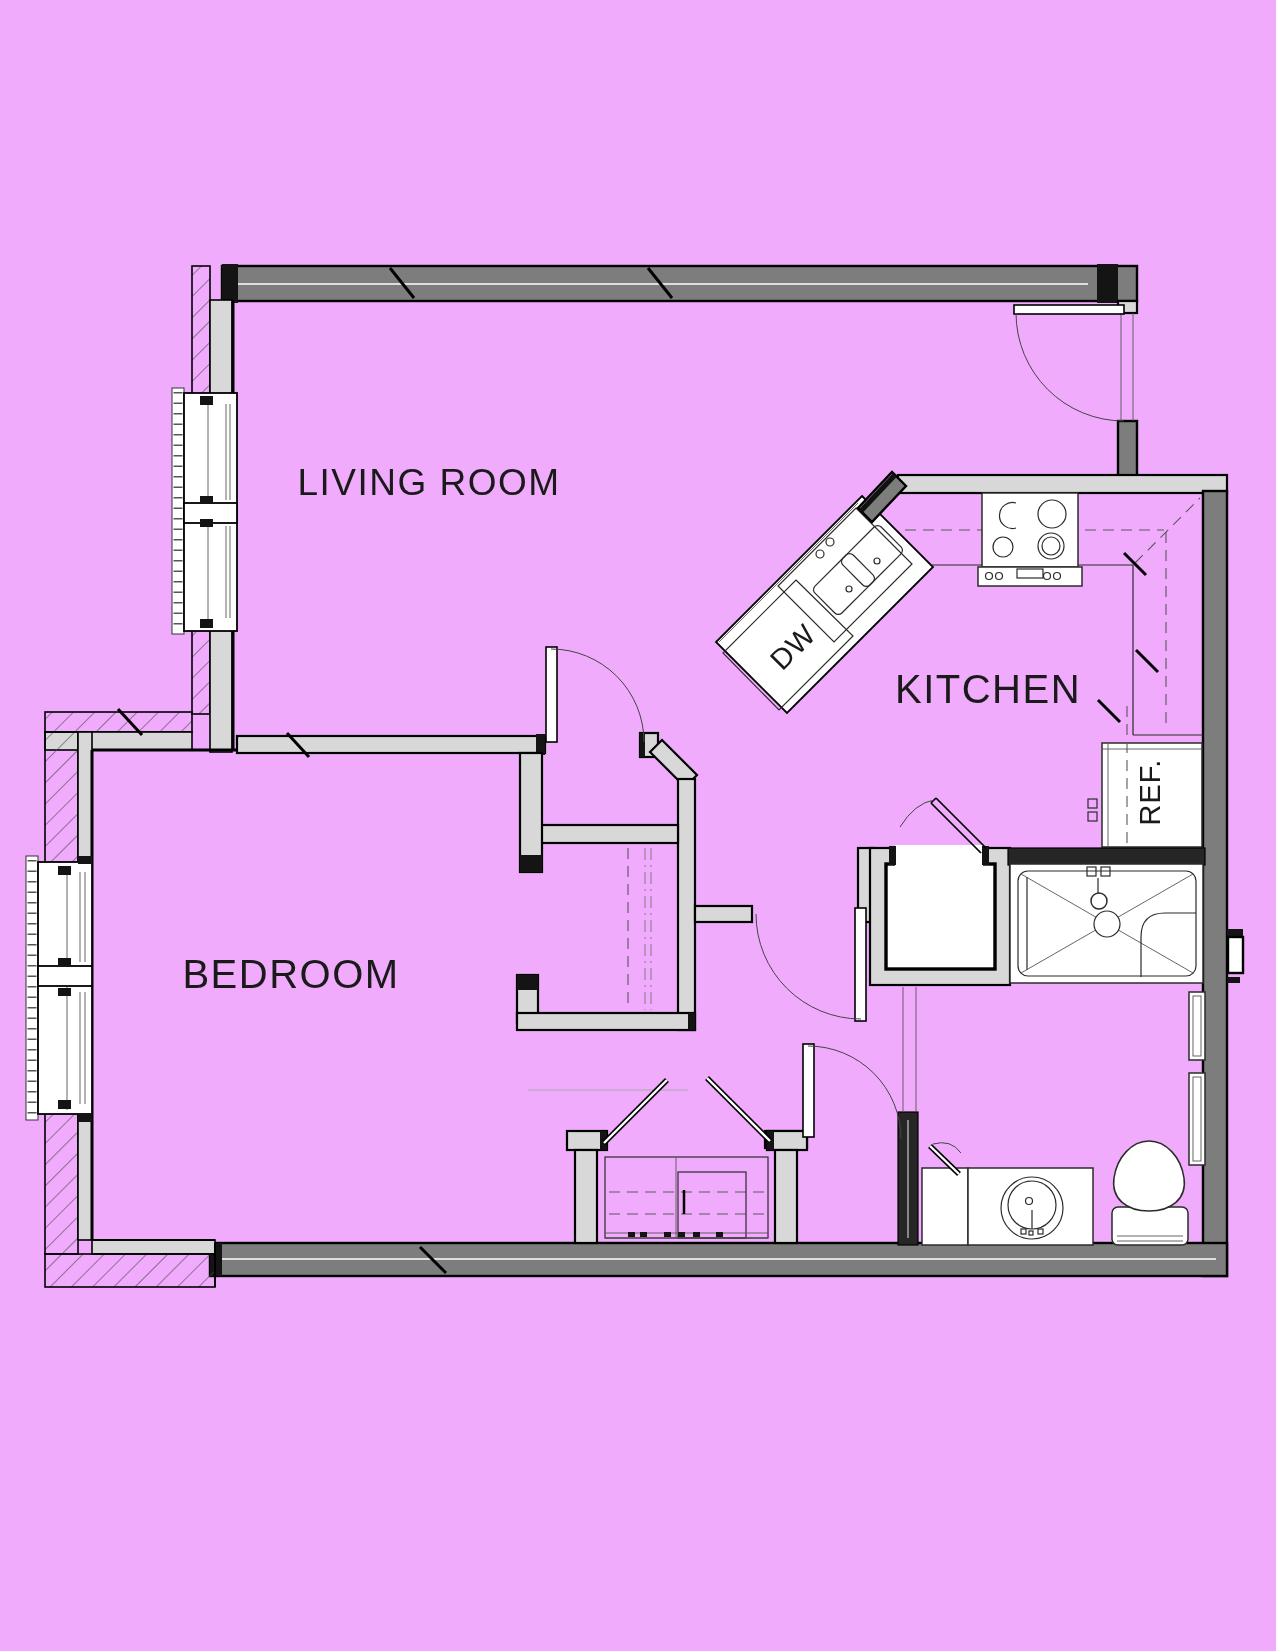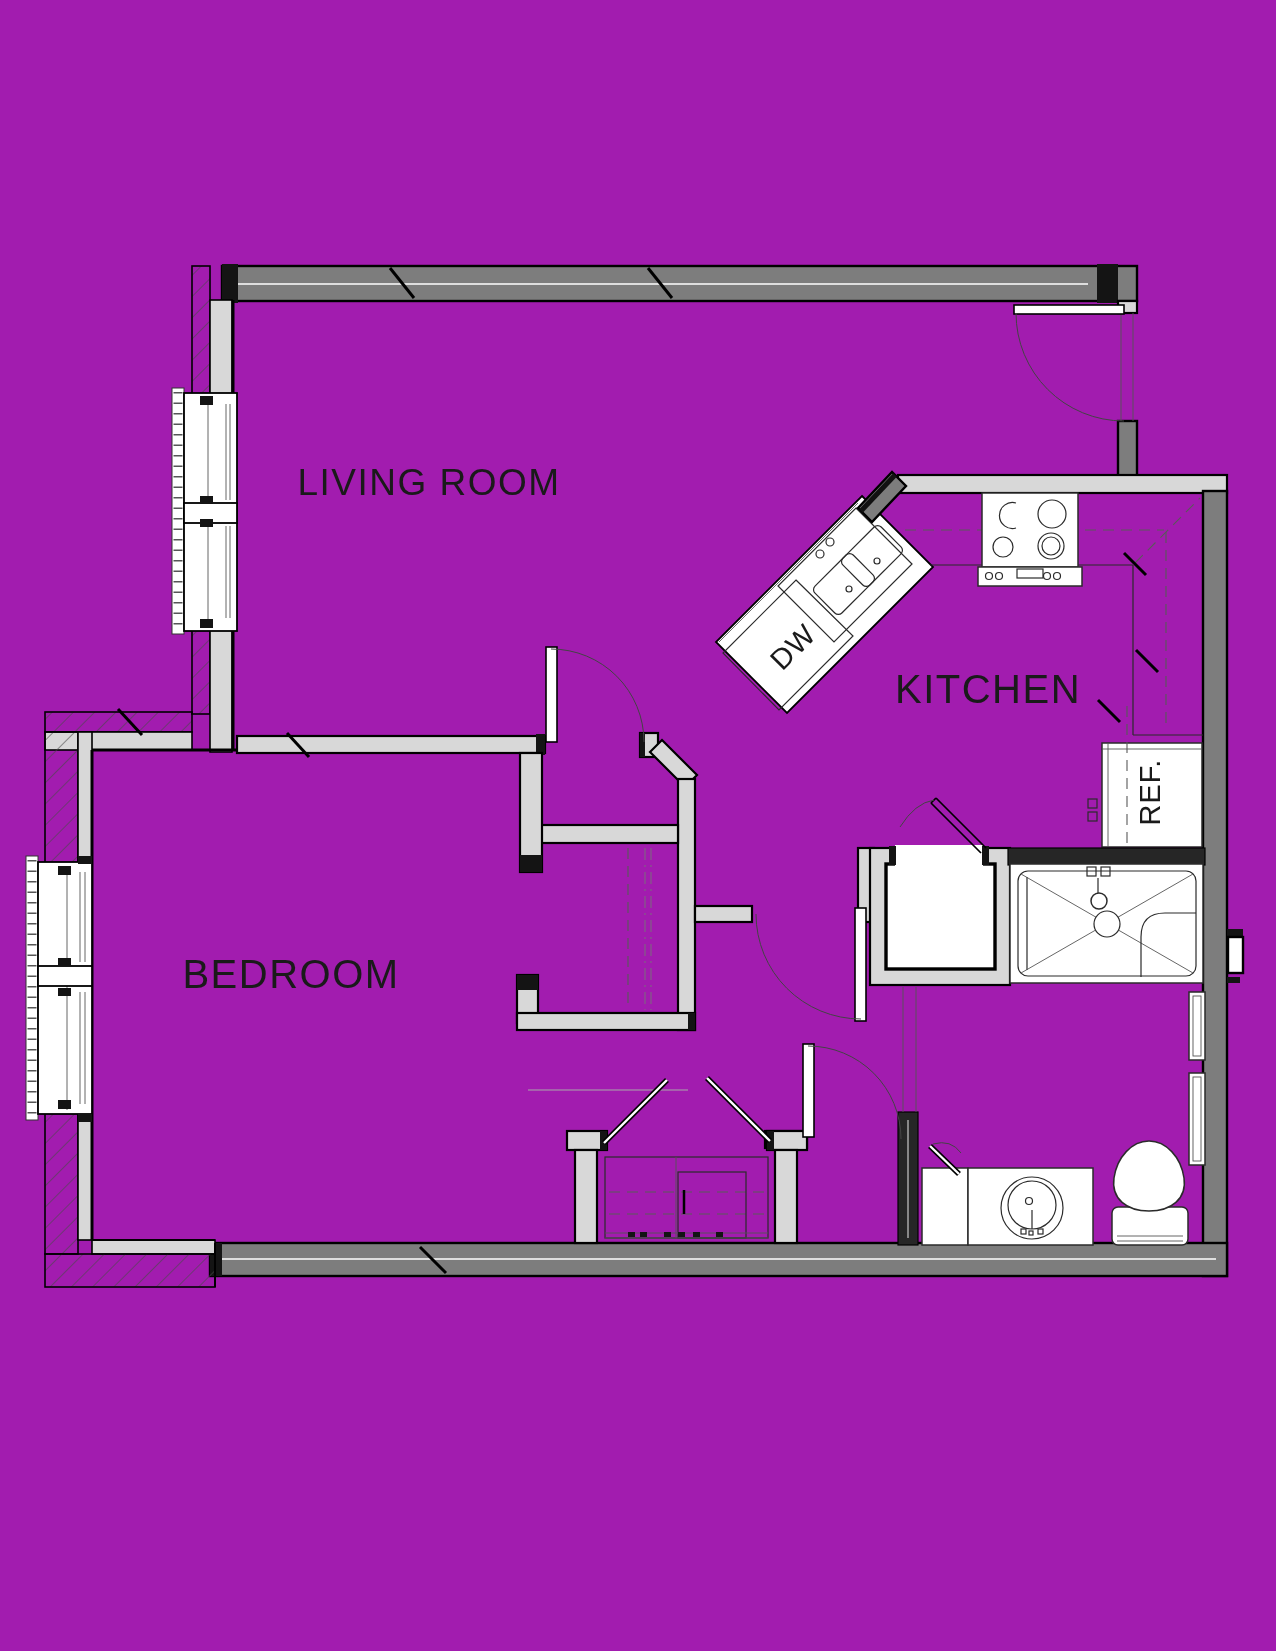--- a/index.html
+++ b/index.html
@@ -1,16 +1,16 @@
 <!DOCTYPE html>
 <html><head>
 <meta charset="utf-8">
 <style>
   html,body { margin:0; padding:0; background:#fff; }
-  .stage { position:relative; width:1276px; height:1651px; background:#a21caf; overflow:hidden; }
+  .stage { position:relative; width:1276px; height:1651px; background:#f0abfc; overflow:hidden; }
   svg { display:block; width:1276px; height:1651px; }
 
   
   .we  { fill:#7d7d7d; stroke:#000; stroke-width:2.4; }   
   .wi  { fill:#d8d8d8; stroke:#000; stroke-width:2.2; }   
   .wg  { fill:#d8d8d8; stroke:#000; stroke-width:1.6; }   
   .wd  { fill:#262626; stroke:#000; stroke-width:1.2; }   
   .cap { fill:#141414; stroke:none; }                     
   .hat { fill:url(#hatch); stroke:#000; stroke-width:1.6; }
   .joint { stroke:#fff; stroke-width:1.6; fill:none; }

